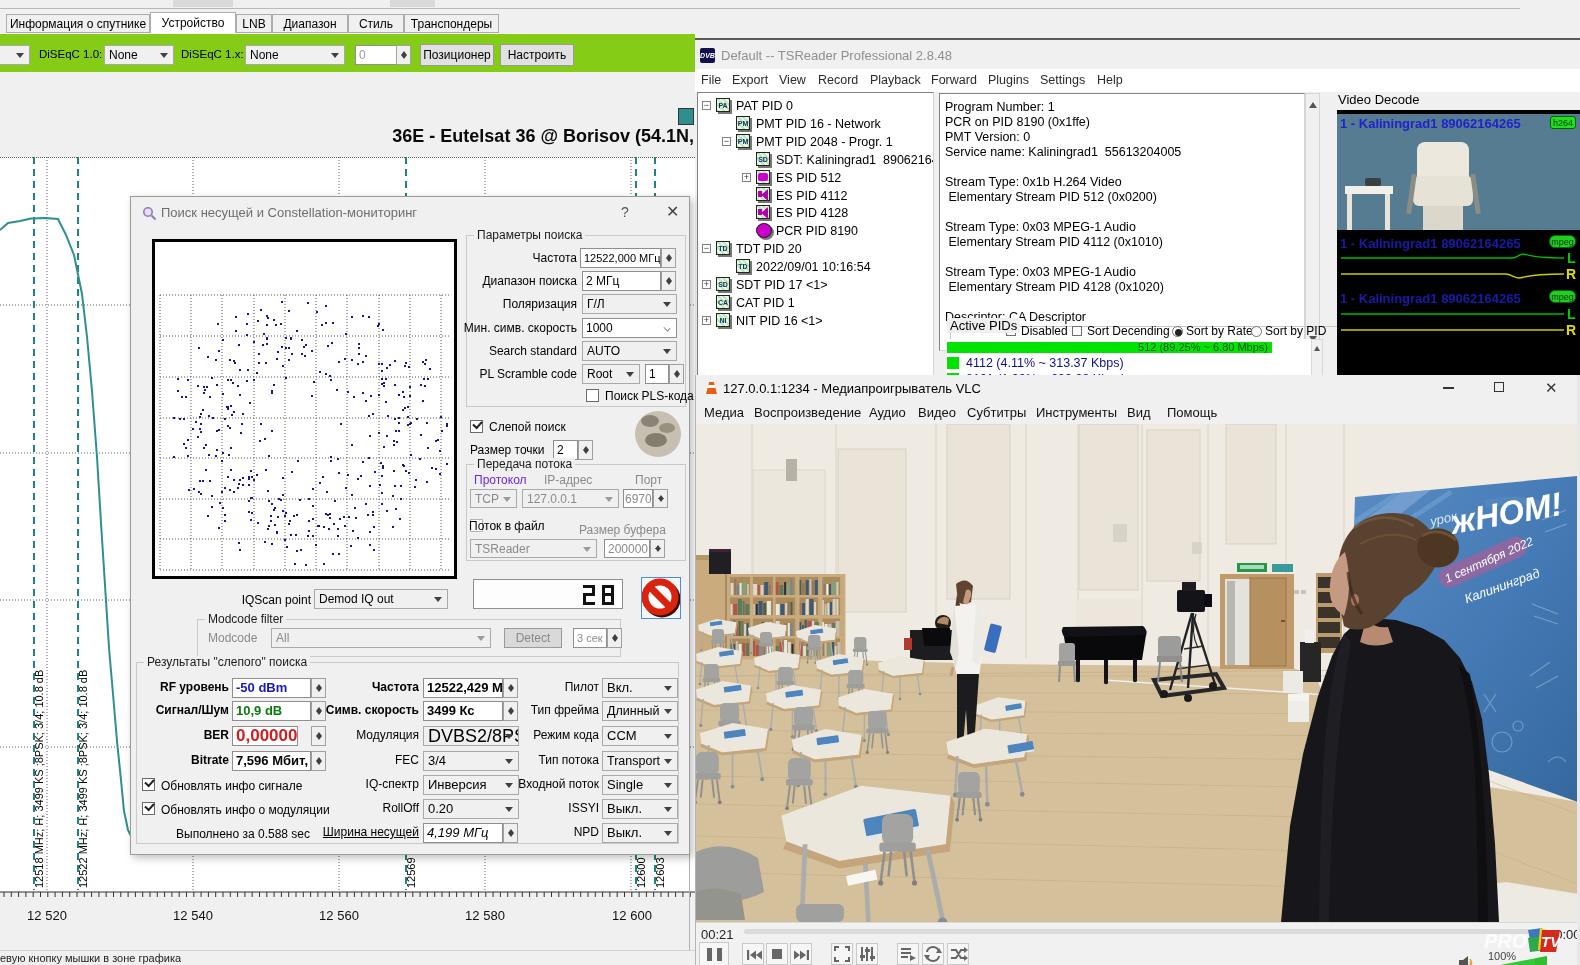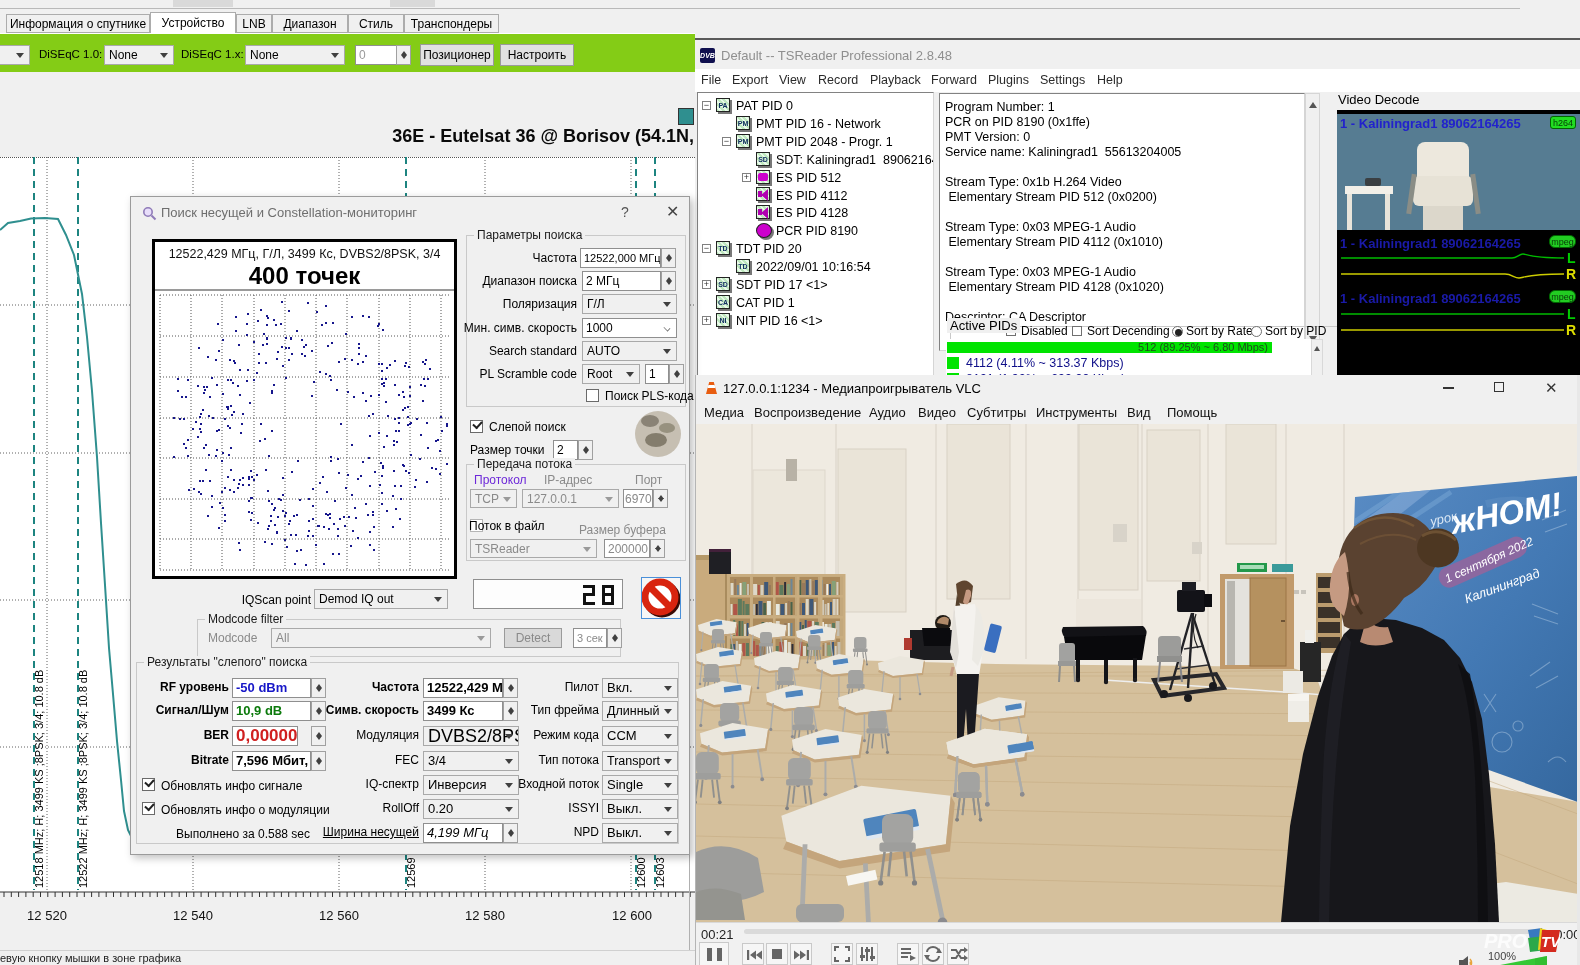--- a/index.html
+++ b/index.html
@@ -103,24 +103,20 @@
    <svg width="15" height="15" viewBox="0 0 15 15">
         <circle cx="6" cy="6" r="4.2" fill="#e8defa" stroke="#8f7bb8" stroke-width="1.6"></circle>
         <line x1="9.5" y1="9.5" x2="13.5" y2="13.5" stroke="#8f7bb8" stroke-width="2"></line>
       </svg>
  </div>
  <div class="abs" style="left:30px;top:8px;font-size:13px;color:#6e6e6e">Поиск несущей и Constellation-мониторинг</div>
  <div class="abs" style="left:490px;top:7px;font-size:14px;color:#555">?</div>
  <div class="abs" style="left:535px;top:5px;font-size:16px;color:#444">✕</div>
 
  <div class="abs" style="left:21px;top:42px;width:305px;height:340px;background:#fff;border:3px solid #000">
-  <div class="abs" style="left:0;top:0;width:299px;height:49px;border-bottom:2px solid #9a9a9a;background:#fff">
-   <div class="abs" style="left:0;top:5px;width:299px;text-align:center;font-size:12.5px;color:#111">12522,429 МГц, Г/Л, 3499 Кс, DVBS2/8PSK, 3/4</div>
-   <div class="abs" style="left:0;top:20px;width:299px;text-align:center;font-size:24px;font-weight:bold;color:#000">400 точек</div>
-  </div>
   <svg style="left:4px;top:51px" width="292" height="279" viewBox="0 0 292 279">
    <g stroke="#555" stroke-width="1" stroke-dasharray="1,2">
     <line x1="1" y1="2" x2="291" y2="2"></line>
           <line x1="1" y1="43" x2="291" y2="43"></line>
           <line x1="1" y1="84" x2="291" y2="84"></line>
           <line x1="1" y1="125" x2="291" y2="125"></line>
           <line x1="1" y1="165" x2="291" y2="165"></line>
           <line x1="1" y1="206" x2="291" y2="206"></line>
           <line x1="1" y1="246" x2="291" y2="246"></line>
           <line x1="1" y1="277" x2="291" y2="277"></line>

